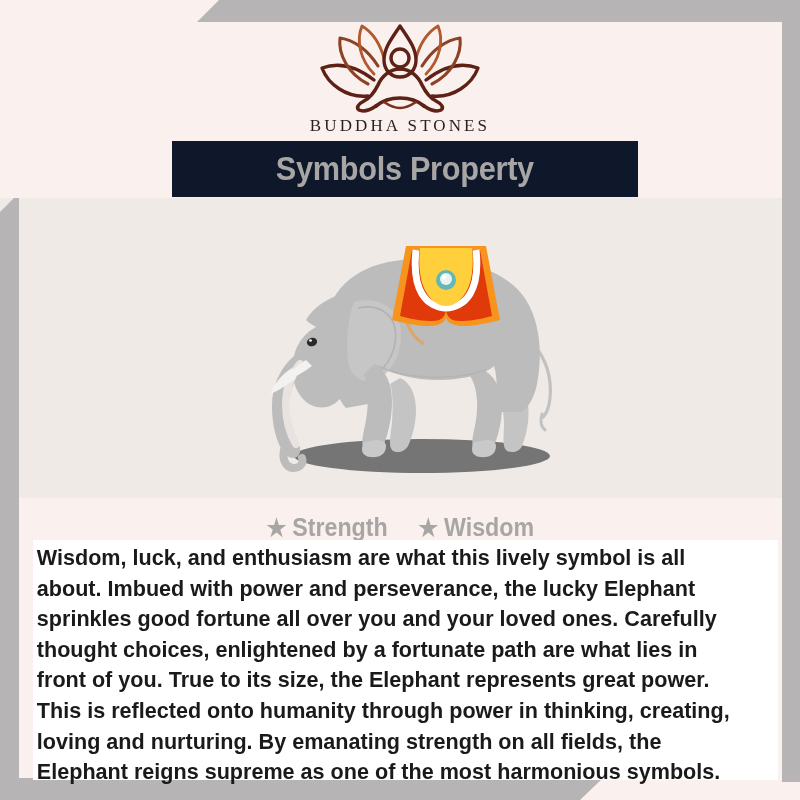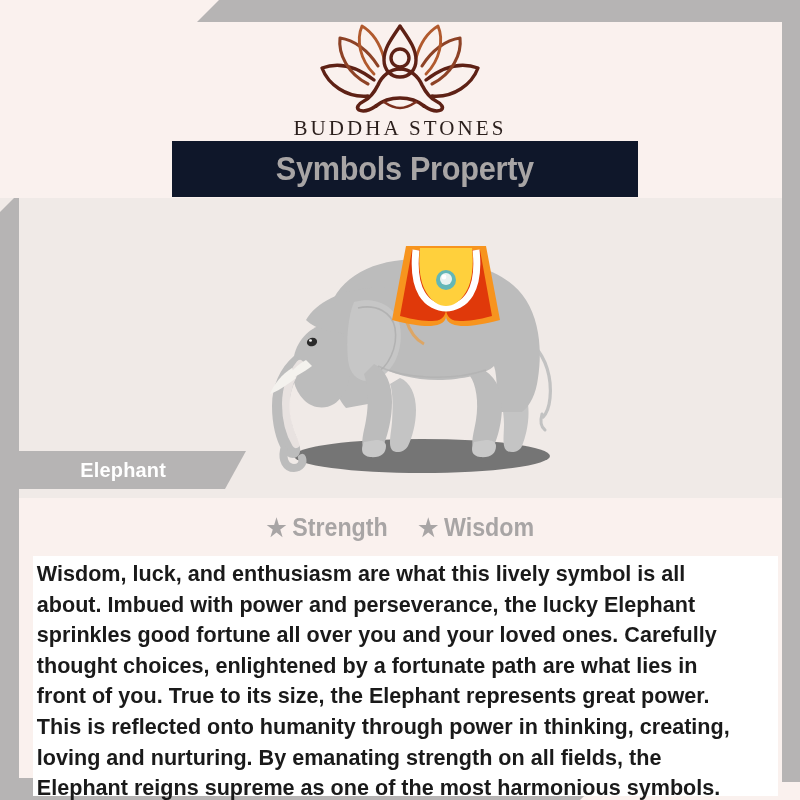--- a/index.html
+++ b/index.html
@@ -51,21 +51,21 @@
 
   
   .logo-wrap{
     position:absolute; left:0; top:22px; width:800px;
     display:flex; flex-direction:column; align-items:center;
   }
   .logo-mark{ width:176px; height:92px; display:block; }
   .logo-word{
     margin-top:2px;
     font-family:"Liberation Serif", serif;
-    font-size:21px; letter-spacing:3.1px;
+    font-size:17px; letter-spacing:3.1px;
     color:#2b1f1c; font-weight:400; white-space:nowrap;
   }
 
   
   .title-banner{
     position:absolute; left:172px; top:141px;
     width:466px; height:56px;
     background:#0f172a;
     display:flex; align-items:center; justify-content:center;
   }
@@ -108,21 +108,21 @@
   .attr{
     display:flex; align-items:center; gap:6px;
     color:#a8a5a5; font-size:25px; font-weight:bold;
     transform:scaleX(0.93);
     white-space:nowrap;
   }
   .attr .star{ font-size:24px; line-height:1; }
 
   
   .desc-panel{
-    position:absolute; left:33px; top:556px;
+    position:absolute; left:33px; top:540px;
     width:745px; height:240px;
     background:#ffffff;
   }
   .desc-text{
     padding:3px 4px 0 4px;
     font-size:22.6px; font-weight:bold; line-height:1.355;
     color:#1a1a1a;
     transform:scaleX(0.955); transform-origin:left top;
     text-align:left;
   }
@@ -265,23 +265,20 @@
                C170 54 168 38 170 20 Z" fill="#ffd03c"></path>
 
       <circle cx="196" cy="52" r="10" fill="#63b7b7"></circle>
       <circle cx="196" cy="51" r="6" fill="#e8f2f0"></circle>
       <circle cx="194" cy="49" r="2.4" fill="#ffffff"></circle>
 
       <path d="M156 92 C160 104 166 112 174 116" fill="none" stroke="#f7941e" stroke-width="3" opacity="0.55"></path>
     </svg>
   </div>
 
-  <div class="name-tab">
-    <span class="name-tab-text">Elephant</span>
-  </div>
 
   <div class="attrs">
     <span class="attr">
       <span class="star">★</span>
       <span>Strength</span>
     </span>
     <span class="attr">
       <span class="star">★</span>
       <span>Wisdom</span>
     </span>

